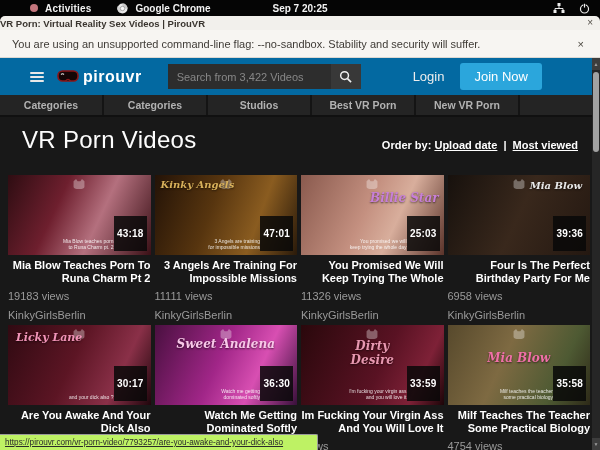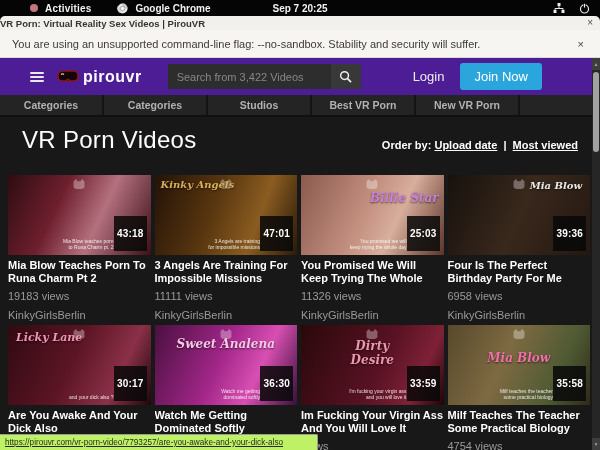--- a/index.html
+++ b/index.html
@@ -23,21 +23,21 @@
             font-size:9.5px;font-weight:700;color:#3a352f;}
   .titlebar .close{position:absolute;right:7px;top:1px;font-size:10px;color:#55504a;font-weight:400;cursor:default;}
   .infobar{position:absolute;top:30px;left:0;width:600px;height:28px;background:#f7f5f2;
            border-bottom:1px solid #dcd8d2;display:flex;align-items:center;
            font-size:11px;color:#3f3b36;padding:0 12px;}
   .infobar .close{margin-left:auto;color:#4a463f;font-size:11px;margin-right:4px;cursor:default;}
 
   
   .viewport{position:absolute;top:58px;left:0;width:600px;height:392px;background:#181818;overflow:hidden;}
 
-  .site-header{height:37px;background:#4c1d95;display:flex;align-items:center;}
+  .site-header{height:37px;background:#0369a1;display:flex;align-items:center;}
   .hamburger{width:14px;margin-left:30px;display:flex;flex-direction:column;gap:2px;cursor:pointer;}
   .hamburger span{display:block;height:2px;background:#e8e8e8;border-radius:1px;}
   .logo{display:flex;align-items:center;margin-left:13px;cursor:pointer;}
   .logo-text{color:#fff;font-size:16px;font-weight:700;letter-spacing:.5px;margin-left:4px;}
   .search-wrap{display:flex;margin-left:26px;}
   .search-input{width:163px;height:25px;background:#2d2d2d;border:none;color:#cfcfcf;
                 font-size:11px;padding:0 9px;outline:none;font-family:"Liberation Sans",sans-serif;}
   .search-input::placeholder{color:#878787;}
   .search-btn{width:30px;height:25px;background:#383838;border:none;display:flex;
               align-items:center;justify-content:center;cursor:pointer;}
@@ -64,21 +64,21 @@
   .card{width:100%;}
   .thumb{position:relative;height:80px;overflow:hidden;cursor:pointer;}
   .duration{position:absolute;bottom:4px;right:4px;background:rgba(8,8,8,.85);color:#fff;
             font-size:10px;font-weight:700;padding:12px 3px;letter-spacing:.2px;}
   .cat{position:absolute;top:3px;left:50%;transform:translateX(-50%);opacity:.55;}
   .overlay{position:absolute;font-family:"DejaVu Serif",serif;font-style:italic;font-weight:700;
            text-shadow:0 1px 2px rgba(0,0,0,.6);white-space:pre-line;}
   .caption{position:absolute;bottom:5px;right:37px;font-size:5px;line-height:6px;
            color:rgba(255,255,255,.85);text-align:right;white-space:pre-line;}
   .vtitle{color:#fff;font-size:11px;font-weight:700;line-height:13px;margin-top:4px;
-          height:26px;overflow:hidden;cursor:pointer;}
+          height:26px;overflow:hidden;cursor:pointer;text-align:right;}
   .views{color:#9a9a9a;font-size:11px;margin-top:5px;}
   .studio{color:#9a9a9a;font-size:11px;margin-top:7px;cursor:pointer;}
 
   
   .card:nth-child(1) .thumb{background:linear-gradient(115deg,#2e0d12 0%,#6e1f2e 35%,#b4707e 62%,#3a1016 100%);}
   .card:nth-child(2) .thumb{background:linear-gradient(110deg,#241307 0%,#57350f 40%,#8a5c20 70%,#2a1a0a 100%);}
   .card:nth-child(3) .thumb{background:linear-gradient(115deg,#8a5a4e 0%,#c49080 45%,#d8ae9c 65%,#5a332a 100%);}
   .card:nth-child(4) .thumb{background:linear-gradient(115deg,#17110d 0%,#39281c 50%,#241811 100%);}
   .card:nth-child(5) .thumb{background:linear-gradient(115deg,#300a12 0%,#5c1524 45%,#8a3048 75%,#1f060c 100%);}
   .card:nth-child(6) .thumb{background:linear-gradient(115deg,#4a1040 0%,#a12688 45%,#d84fb2 70%,#38103a 100%);}

